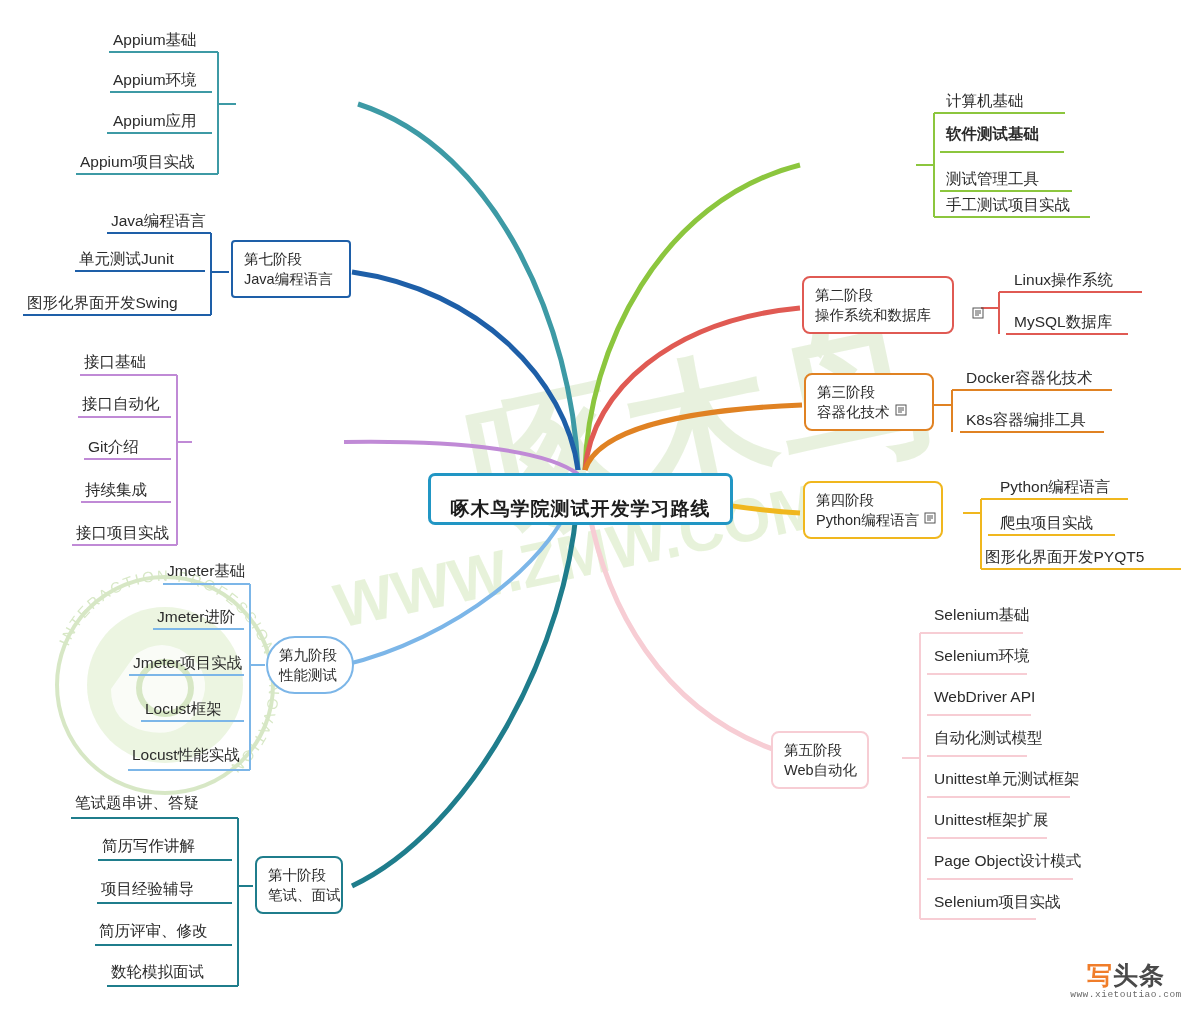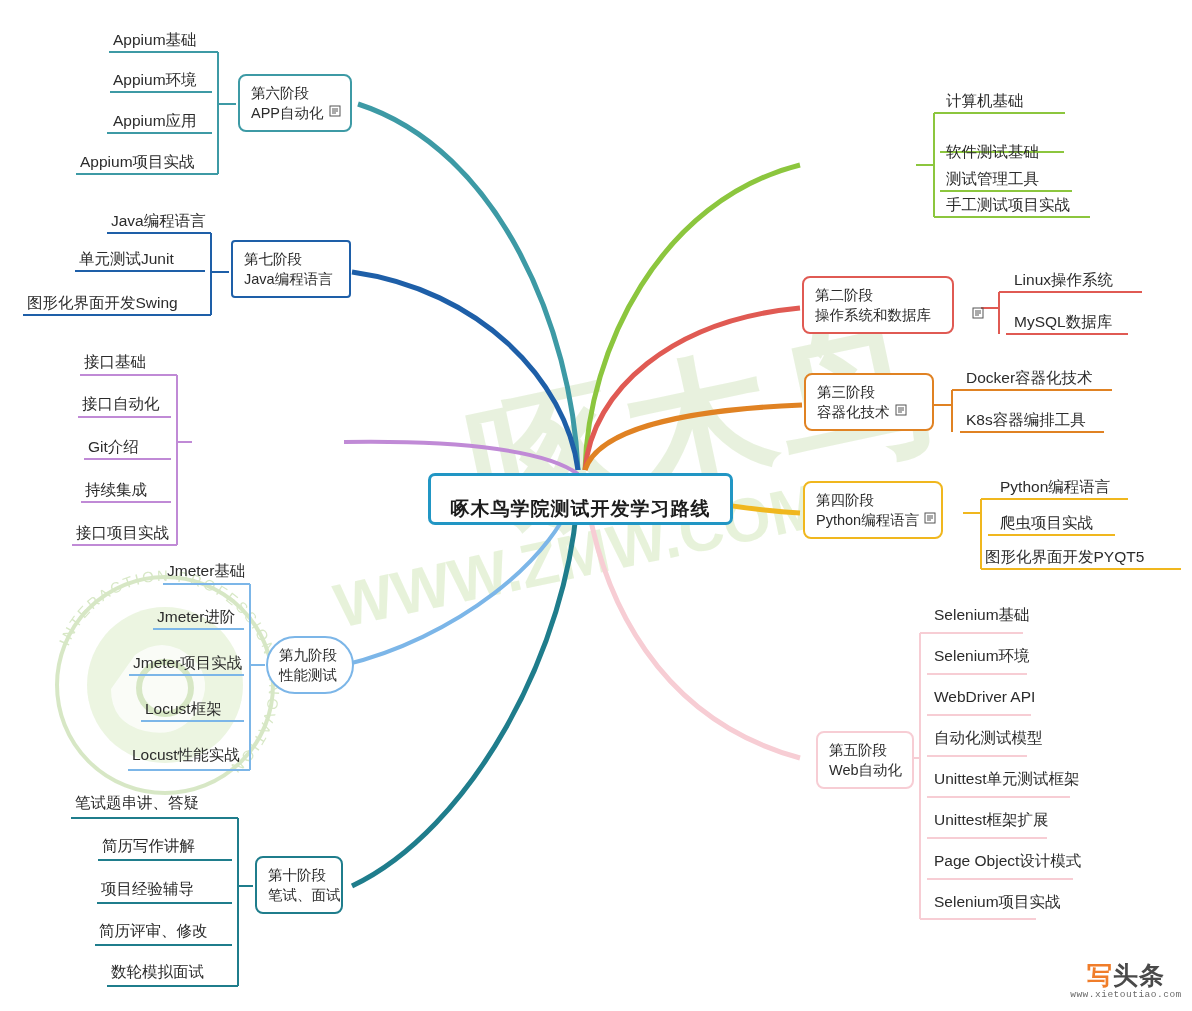--- a/index.html
+++ b/index.html
@@ -228,39 +228,27 @@
       <div>Python编程语言</div>
     </div>
     <span class="note-icon">
       <svg width="12" height="12" viewBox="0 0 12 12">
           <rect x="1" y="1" width="10" height="10" fill="none" stroke="#555" stroke-width="1"></rect>
           <path d="M3 4h6M3 6h6M3 8h4" stroke="#555" stroke-width="1"></path>
         </svg>
     </span>
   </div>
 
-  <div class="node stage" style="left:816px;top:731px;width:98px;border-color:#f7cdd4;">
+  <div class="node stage" style="left:771px;top:731px;width:98px;border-color:#f7cdd4;">
     <div class="stage-text">
       <div>第五阶段</div>
       <div>Web自动化</div>
     </div>
   </div>
 
-  <div class="node stage" style="left:238px;top:74px;width:114px;border-color:#3d9aa5;">
-    <div class="stage-text">
-      <div>第六阶段</div>
-      <div>APP自动化</div>
-    </div>
-    <span class="note-icon">
-      <svg width="12" height="12" viewBox="0 0 12 12">
-          <rect x="1" y="1" width="10" height="10" fill="none" stroke="#555" stroke-width="1"></rect>
-          <path d="M3 4h6M3 6h6M3 8h4" stroke="#555" stroke-width="1"></path>
-        </svg>
-    </span>
-  </div>
 
   <div class="node stage" style="left:231px;top:240px;width:120px;border-color:#1e5fa8;border-radius:4px;">
     <div class="stage-text">
       <div>第七阶段</div>
       <div>Java编程语言</div>
     </div>
   </div>
 
 
   <div class="node stage" style="left:266px;top:636px;width:88px;border-color:#7cb6e8;border-radius:29px;">
@@ -271,21 +259,21 @@
   </div>
 
   <div class="node stage" style="left:255px;top:856px;width:88px;border-color:#1f7d8c;">
     <div class="stage-text">
       <div>第十阶段</div>
       <div>笔试、面试</div>
     </div>
   </div>
 
   <div class="leaf" style="left:946px;top:91px;">计算机基础</div>
-  <div class="leaf" style="left:946px;top:142px;">软件测试基础</div>
+  <div class="leaf" style="left:946px;top:124px;font-weight:bold;">软件测试基础</div>
   <div class="leaf" style="left:946px;top:169px;">测试管理工具</div>
   <div class="leaf" style="left:946px;top:195px;">手工测试项目实战</div>
 
   <div class="leaf" style="left:1014px;top:270px;">Linux操作系统</div>
   <div class="leaf" style="left:1014px;top:312px;">MySQL数据库</div>
 
   <div class="leaf" style="left:966px;top:368px;">Docker容器化技术</div>
   <div class="leaf" style="left:966px;top:410px;">K8s容器编排工具</div>
 
   <div class="leaf" style="left:1000px;top:477px;">Python编程语言</div>

